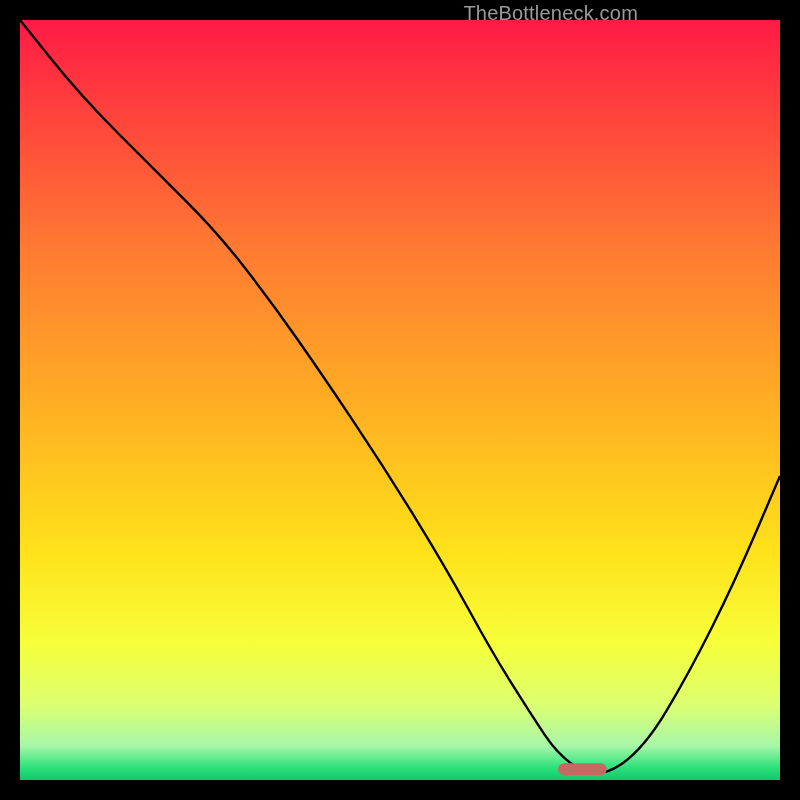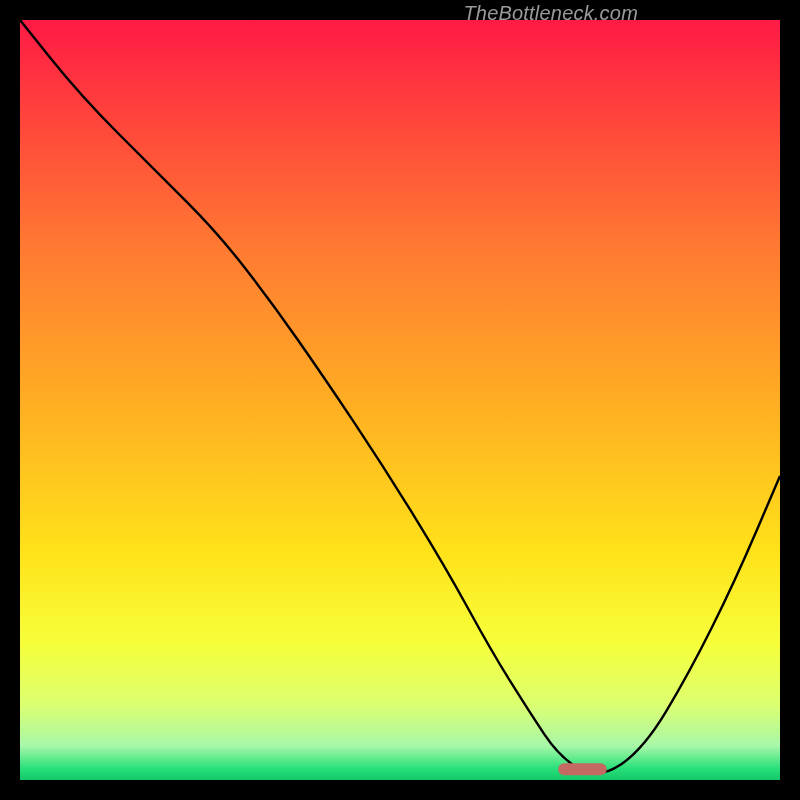--- a/index.html
+++ b/index.html
@@ -9,21 +9,20 @@
     height: 800px;
     background: #000;
     font-family: Arial, Helvetica, sans-serif;
     overflow: hidden;
   }
   .frame {
     position: relative;
     width: 644px;
     height: 800px;
     background: #000;
-    font-style: italic;
   }
   .plot {
     position: absolute;
     left: 20px;
     top: 20px;
     width: 760px;
     height: 760px;
   }
   .attribution {
     position: absolute;

